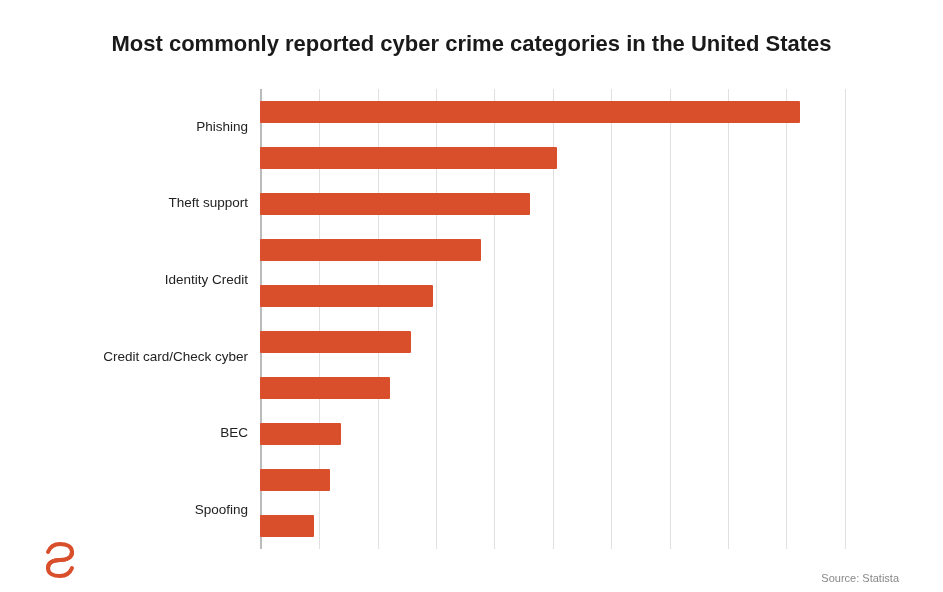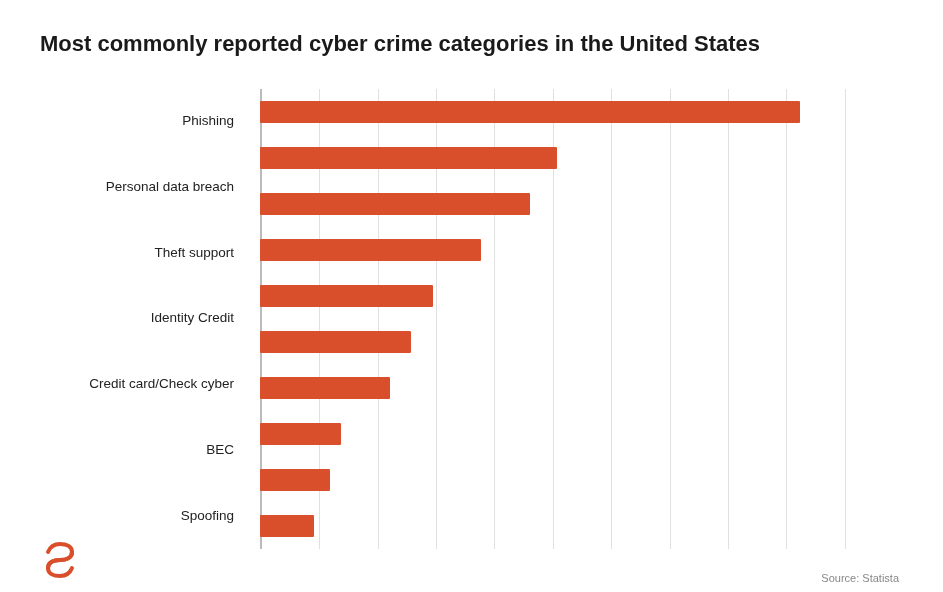--- a/index.html
+++ b/index.html
@@ -15,37 +15,38 @@
       width: 943px;
       height: 592px;
       background: #fff;
       padding: 30px 40px 40px 40px;
       position: relative;
     }
     .chart-title {
       font-size: 22px;
       font-weight: 700;
       color: #1a1a1a;
+      text-align: center;
       margin-bottom: 30px;
       line-height: 1.3;
     }
     .chart-area {
       display: flex;
       flex-direction: row;
       width: 100%;
       height: 460px;
       position: relative;
     }
     .y-labels {
       display: flex;
       flex-direction: column;
       justify-content: space-around;
       width: 220px;
       min-width: 220px;
-      padding-right: 26px;
+      padding-right: 12px;
     }
     .y-label {
       font-size: 13.5px;
       color: #222;
       text-align: right;
       line-height: 1.2;
       display: flex;
       align-items: center;
       justify-content: flex-end;
       height: 36px;
@@ -107,21 +108,20 @@
   </style>
 </head>
 <body>
 
 <div class="chart-container">
   <div class="chart-title">Most commonly reported cyber crime categories in the United States</div>
 
   <div class="chart-area">
     <div class="y-labels" id="y-labels-container">
         <div class="y-label">Phishing</div>
-        <div class="y-label">Personal data breach</div>
         <div class="y-label">Theft support</div>
         <div class="y-label">Identity Credit</div>
         <div class="y-label">Credit card/Check cyber</div>
         <div class="y-label">BEC</div>
         <div class="y-label">Spoofing</div>
       </div>
     <div class="bars-area" id="bars-container">
       <div class="grid-lines" id="grid-lines-container">
           <div class="grid-line"></div>
           <div class="grid-line"></div>

